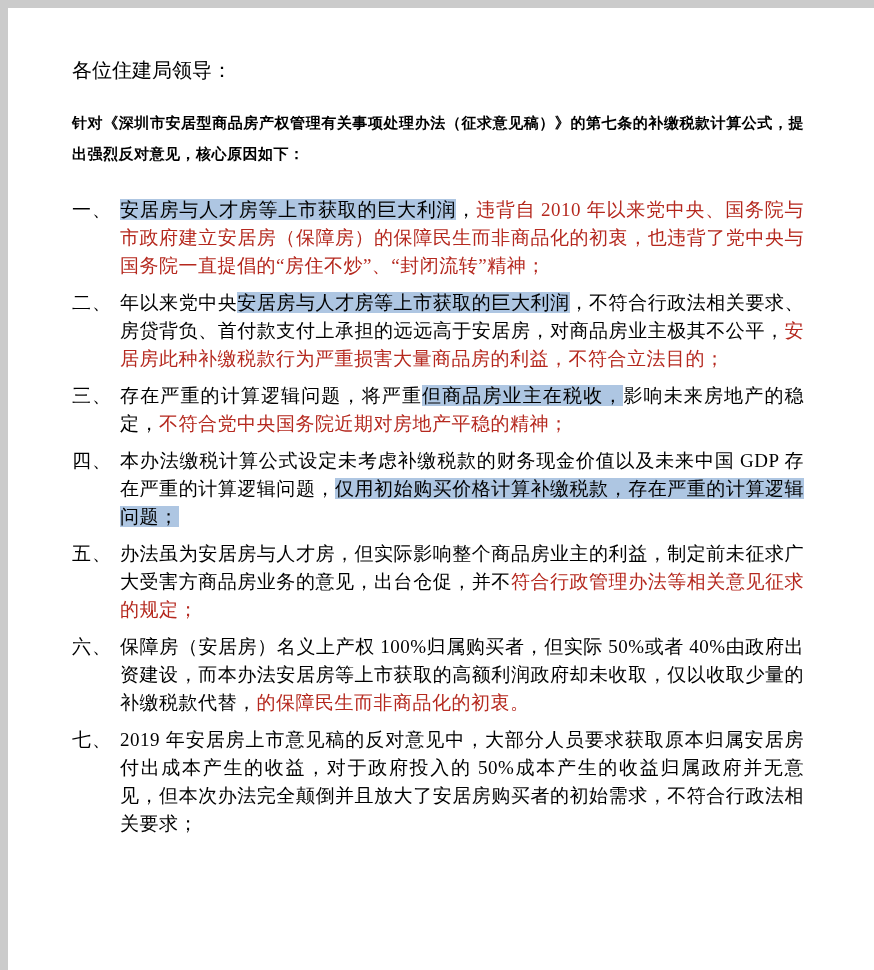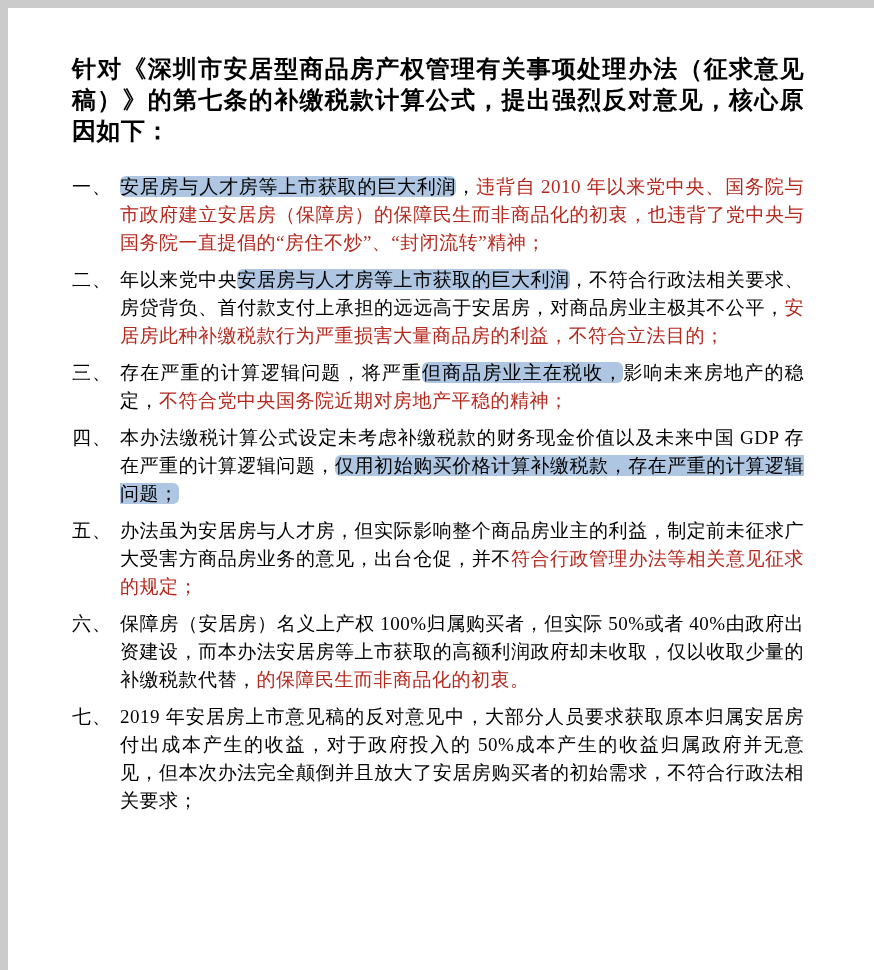--- a/index.html
+++ b/index.html
@@ -42,21 +42,21 @@
   }
   .salutation {
     margin: 0;
     margin-top: 26px;
     font-size: 20px;
     line-height: 28px;
   }
   .intro {
     margin: 0;
     margin-top: 24px;
-    font-size: 24px;
+    font-size: 15px;
     font-weight: bold;
     line-height: 31px;
     text-align: justify;
     letter-spacing: 0.5px;
   }
   .items {
     margin-top: 26px;
   }
   .item-row {
     display: flex;
@@ -69,31 +69,32 @@
     letter-spacing: 1px;
   }
   .item-body {
     flex: 1;
     text-align: justify;
     text-justify: inter-ideograph;
     letter-spacing: 0.5px;
   }
   .run.black { color: #000000; }
   .run.red   { color: var(--red, #b5281e); }
-  .run.hl    { color: #000000; background: var(--hl, #aec6e2); border-radius: 6px; }
+  .run.hl    { color: #000000; background: var(--hl, #aec6e2); }
 </style>
 </head>
 <body style="--red: #b5281e; --hl: #aec6e2; --edge: #cbcbcb;">
 
 <div class="edge-top"></div>
 <div class="edge-left"></div>
 
 <div class="doc">
 
 
+  <p class="salutation">各位住建局领导：</p>
 
   <p class="intro">针对《深圳市安居型商品房产权管理有关事项处理办法（征求意见稿）》的第七条的补缴税款计算公式，提出强烈反对意见，核心原因如下：</p>
 
   <div class="items">
       <div class="item-row">
         <div class="item-num">一、</div>
         <div class="item-body"><span class="run hl">安居房与人才房等上市获取的巨大利润</span><span class="run black">，</span><span class="run red">违背自 2010 年以来党中央、国务院与市政府建立安居房（保障房）的保障民生而非商品化的初衷，也违背了党中央与国务院一直提倡的“房住不炒”、“封闭流转”精神；</span></div>
       </div>
       <div class="item-row">
         <div class="item-num">二、</div>

